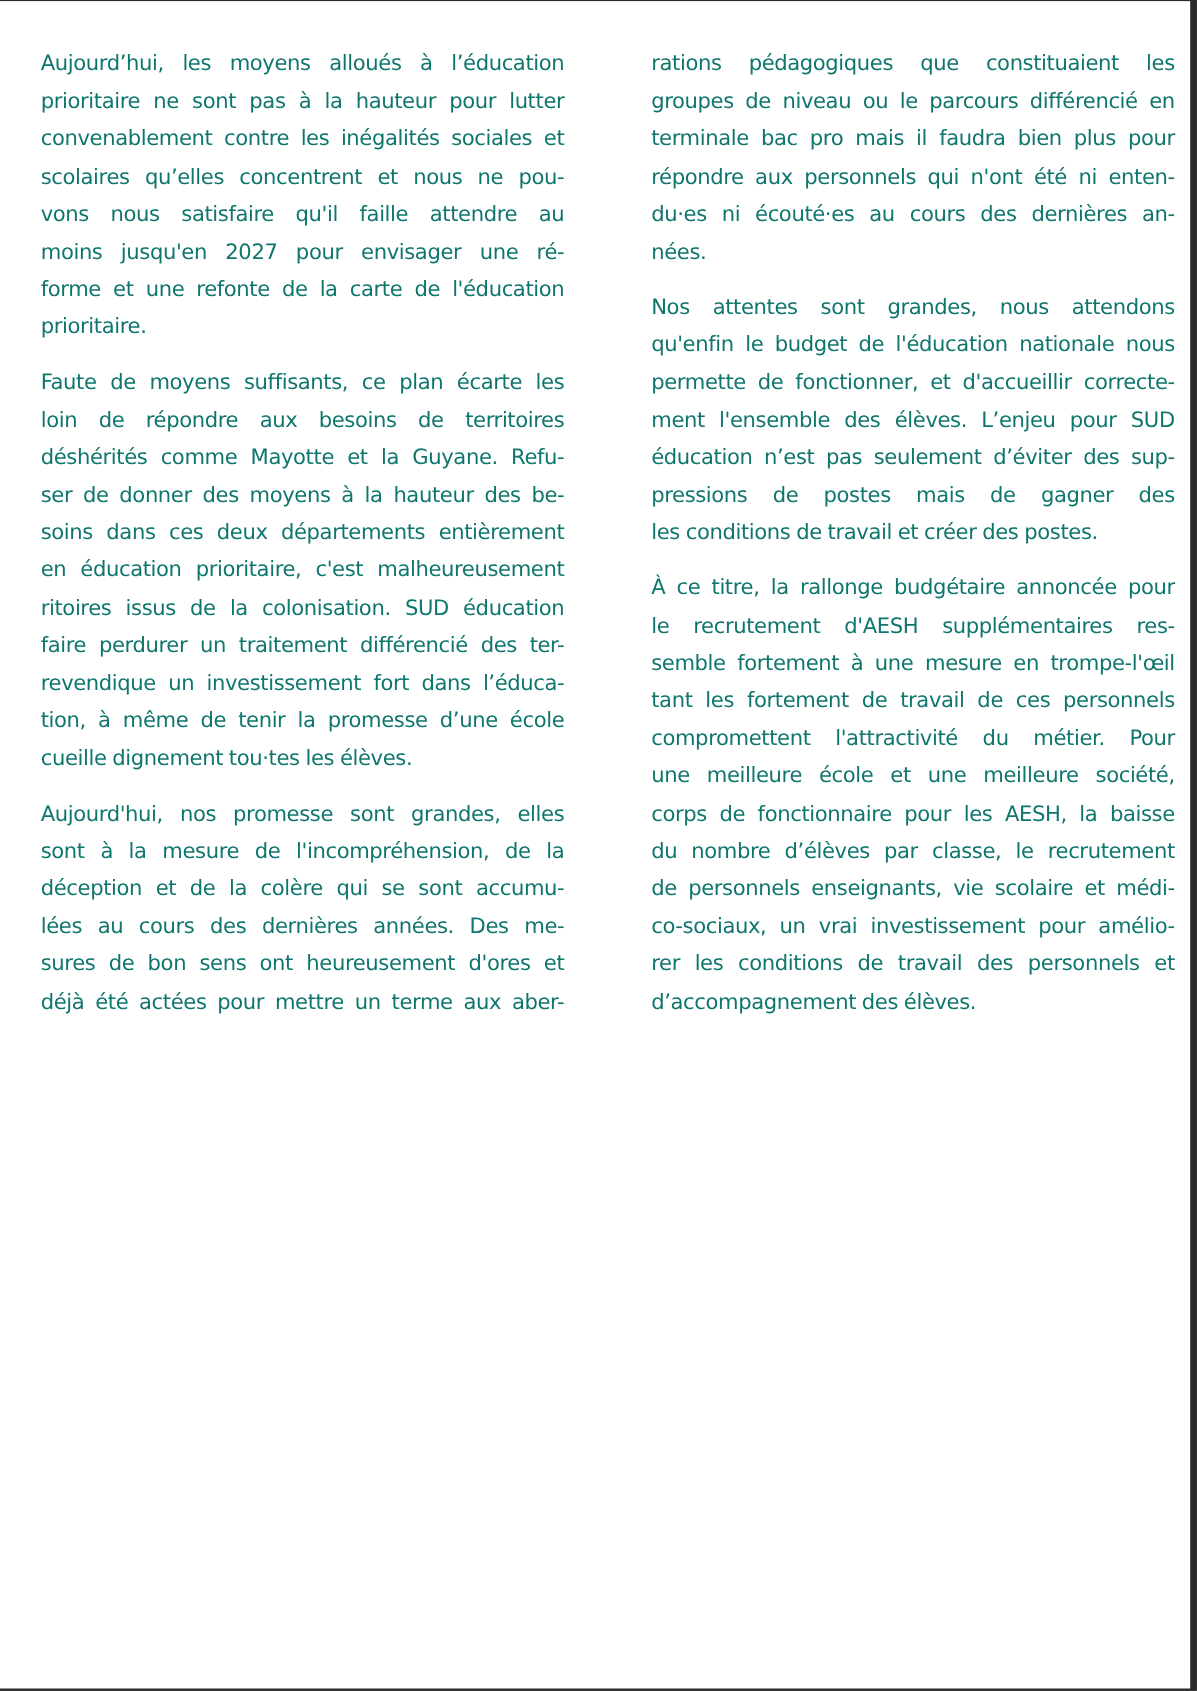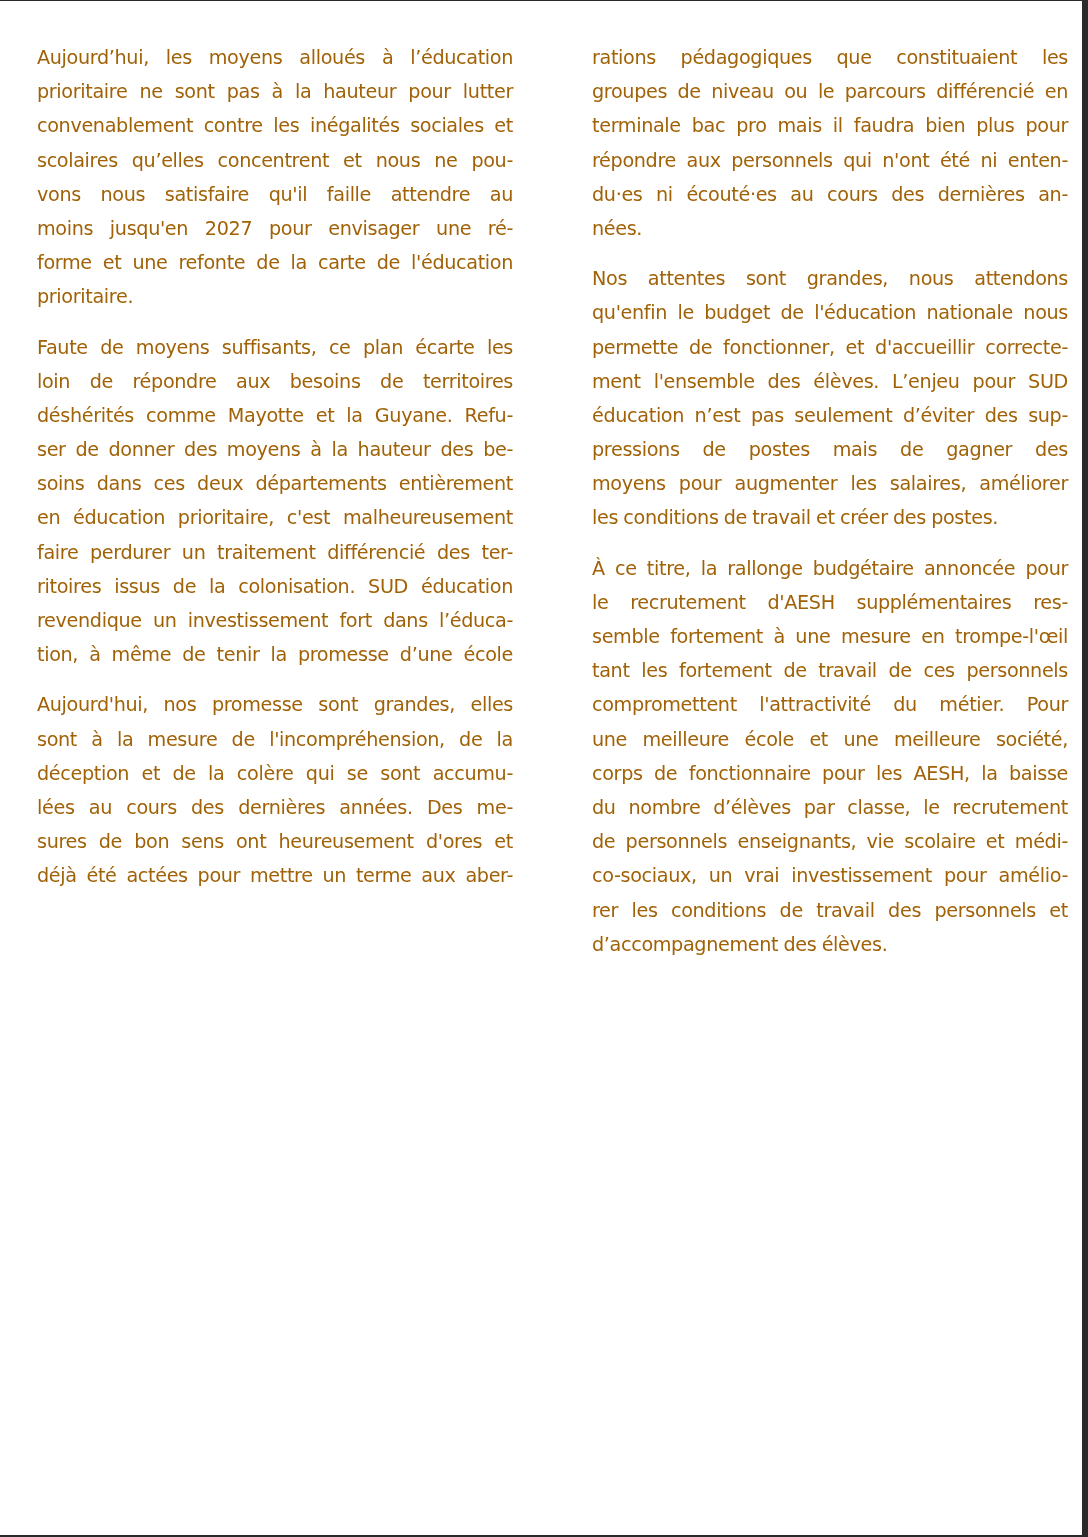--- a/index.html
+++ b/index.html
@@ -21,21 +21,21 @@
       height: 1534px;
       background: #ffffff;
     }
     .column {
       position: absolute;
       top: 40px;
       width: 476px;
       font-family: "DejaVu Sans", sans-serif;
       font-size: 19.2px;
       line-height: 34.2px;
-      color: #a16207;
+      color: #0f766e;
       text-align: justify;
       hyphens: manual;
     }
     .col-left { left: 37px; }
     .col-right { left: 592px; }
     .column p {
       margin: 0 0 16px 0;
       letter-spacing: -0.35px;
       word-spacing: -0.5px;
     }
@@ -65,24 +65,25 @@
       <span class="ln">forme et une refonte de la carte de l'éducation</span>
       <span class="ln last">prioritaire.</span>
     </p>
     <p>
       <span class="ln">Faute de moyens suffisants, ce plan écarte les</span>
       <span class="ln">loin de répondre aux besoins de territoires</span>
       <span class="ln">déshérités comme Mayotte et la Guyane. Refu-</span>
       <span class="ln">ser de donner des moyens à la hauteur des be-</span>
       <span class="ln">soins dans ces deux départements entièrement</span>
       <span class="ln">en éducation prioritaire, c'est malheureusement</span>
+      <span class="ln">ritoires issus de la colonisation. SUD éducation</span>
       <span class="ln">faire perdurer un traitement différencié des ter-</span>
-      <span class="ln">ritoires issus de la colonisation. SUD éducation</span>
       <span class="ln">revendique un investissement fort dans l’éduca-</span>
       <span class="ln">tion, à même de tenir la promesse d’une école</span>
+      <span class="ln last">cueille dignement tou·tes les élèves.</span>
     </p>
     <p>
       <span class="ln">Aujourd'hui, nos promesse sont grandes, elles</span>
       <span class="ln">sont à la mesure de l'incompréhension, de la</span>
       <span class="ln">déception et de la colère qui se sont accumu-</span>
       <span class="ln">lées au cours des dernières années. Des me-</span>
       <span class="ln">sures de bon sens ont heureusement d'ores et</span>
       <span class="ln">déjà été actées pour mettre un terme aux aber-</span>
     </p>
   </div>
@@ -96,21 +97,20 @@
       <span class="ln">du·es ni écouté·es au cours des dernières an-</span>
       <span class="ln last">nées.</span>
     </p>
     <p>
       <span class="ln">Nos attentes sont grandes, nous attendons</span>
       <span class="ln">qu'enfin le budget de l'éducation nationale nous</span>
       <span class="ln">permette de fonctionner, et d'accueillir correcte-</span>
       <span class="ln">ment l'ensemble des élèves. L’enjeu pour SUD</span>
       <span class="ln">éducation n’est pas seulement d’éviter des sup-</span>
       <span class="ln">pressions de postes mais de gagner des</span>
-      <span class="ln">moyens pour augmenter les salaires, améliorer</span>
       <span class="ln last">les conditions de travail et créer des postes.</span>
     </p>
     <p>
       <span class="ln">À ce titre, la rallonge budgétaire annoncée pour</span>
       <span class="ln">le recrutement d'AESH supplémentaires res-</span>
       <span class="ln">semble fortement à une mesure en trompe-l'œil</span>
       <span class="ln">tant les fortement de travail de ces personnels</span>
       <span class="ln">compromettent l'attractivité du métier. Pour</span>
       <span class="ln">une meilleure école et une meilleure société,</span>
       <span class="ln">corps de fonctionnaire pour les AESH, la baisse</span>

